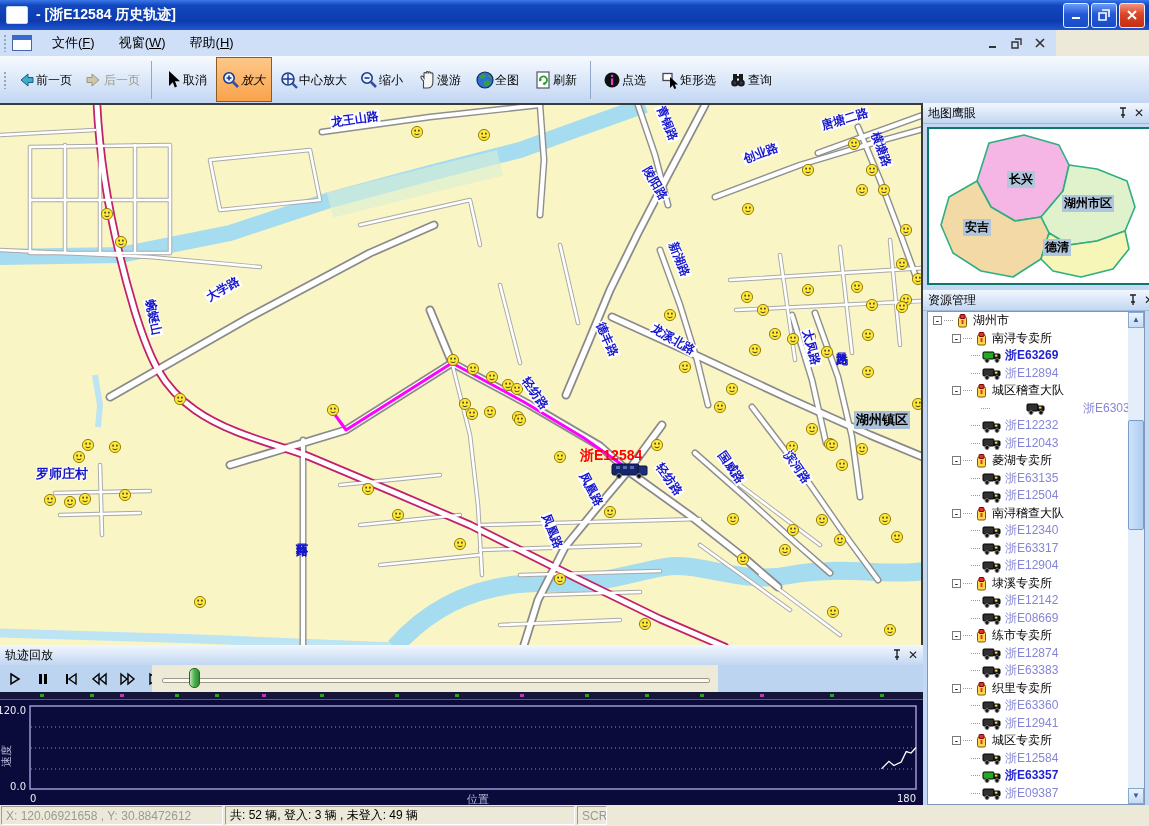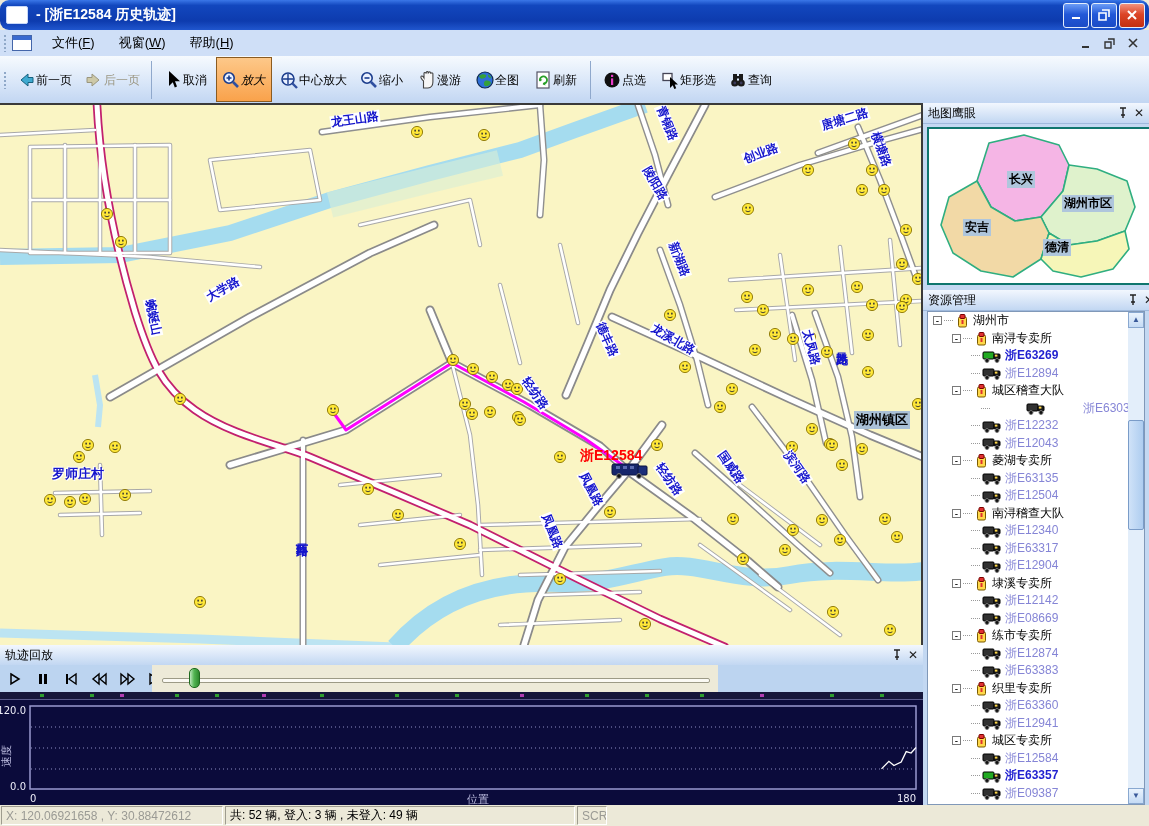--- a/index.html
+++ b/index.html
@@ -1,27 +1,27 @@
 <!DOCTYPE html>
 <html><head>
 <meta charset="utf-8">
 <style>
   html,body{margin:0;padding:0;width:1149px;height:826px;overflow:hidden;
     font-family:"Liberation Sans","DejaVu Sans",sans-serif;background:#ECE9D8;position:relative;}
   
   #titlebar{position:absolute;left:0;top:0;width:1149px;height:30px;
     background:linear-gradient(180deg,#3A77E8 0%,#1247BE 18%,#0D3BAE 70%,#2056CE 100%);
-    display:flex;align-items:center;color:#fff;font-weight:bold;font-size:14px;border-radius:9px;}
+    display:flex;align-items:center;color:#fff;font-weight:bold;font-size:14px;}
   #title-icon{width:20px;height:16px;background:#fff;border:1px solid #C8D8F8;border-radius:2px;margin:0 8px 0 6px;}
   #win-btns{margin-left:auto;display:flex;gap:2px;padding-right:4px;}
   .wbtn{width:24px;height:23px;border-radius:3px;border:1px solid #E4EEFC;display:flex;align-items:center;justify-content:center;}
   .wbtn.blue{background:linear-gradient(180deg,#6B9CF6,#2258D8 45%,#1A4BC6);}
   .wbtn.red{background:linear-gradient(180deg,#F2927E,#DC4527 45%,#C22F10);}
   
-  #menubar{position:absolute;left:0;top:30px;width:1149px;height:26px;background:#CFDFF7;
+  #menubar{position:absolute;left:0;top:30px;width:1056px;height:26px;background:#CFDFF7;
     display:flex;align-items:center;font-size:13px;color:#000;border-bottom:1px solid #B7CCEA;}
   .grip{width:4px;height:18px;margin:0 3px;background-image:radial-gradient(circle,#8FA8C8 1px,transparent 1.2px);
     background-size:4px 4px;}
   #menu-icon{width:18px;height:14px;background:#fff;border:1px solid #4466AA;margin:0 8px 0 2px;position:relative;}
   #menu-icon:before{content:"";position:absolute;left:0;top:0;right:0;height:4px;background:#3A6AD0;}
   .menu-item{padding:3px 12px;cursor:default;}
   .menu-item u{text-decoration:underline;}
   #mdi-btns{margin-left:auto;display:flex;gap:12px;padding-right:10px;align-items:center;color:#333;}
   
   #toolbar{position:absolute;left:0;top:56px;width:1149px;height:47px;
@@ -526,21 +526,21 @@
       <div class="road-label" style="left: 516px; top: 282px; transform: rotate(55deg);">轻纺路</div>
       <div class="road-label" style="left: 650px; top: 368px; transform: rotate(55deg);">轻纺路</div>
       <div class="road-label vert" style="left: 834px; top: 238px;">龙凤路</div>
       <div class="road-label" style="left: 792px; top: 236px; transform: rotate(75deg);">太凤路</div>
       <div class="road-label" style="left: 778px; top: 356px; transform: rotate(55deg);">滨河路</div>
       <div class="road-label" style="left: 712px; top: 356px; transform: rotate(55deg);">国威路</div>
       <div class="road-label" style="left: 572px; top: 378px; transform: rotate(62deg);">凤凰路</div>
       <div class="road-label" style="left: 533px; top: 420px; transform: rotate(68deg);">凤凰路</div>
       <div class="road-label vert" style="left: 294px; top: 430px;">二环西路</div>
       <div class="road-label" style="left: 134px; top: 206px; transform: rotate(78deg);">蜿蜒山</div>
-      <div class="village-label" style="left: 52px; top: 360px; text-align: right;">罗师庄村</div>
+      <div class="village-label" style="left: 36px; top: 360px; text-align: right;">罗师庄村</div>
       <div class="place-badge" style="left: 854px; top: 306px;">湖州镇区</div>
     </div>
   <div id="vehicle-label" style="left: 580px; top: 342px; color: rgb(255, 0, 0);">浙E12584</div>
 </div>
 
 <div id="right-panel">
   <div class="panel-header">
     <span>地图鹰眼</span>
     <span class="ph-btns">
       <svg width="10" height="12">

